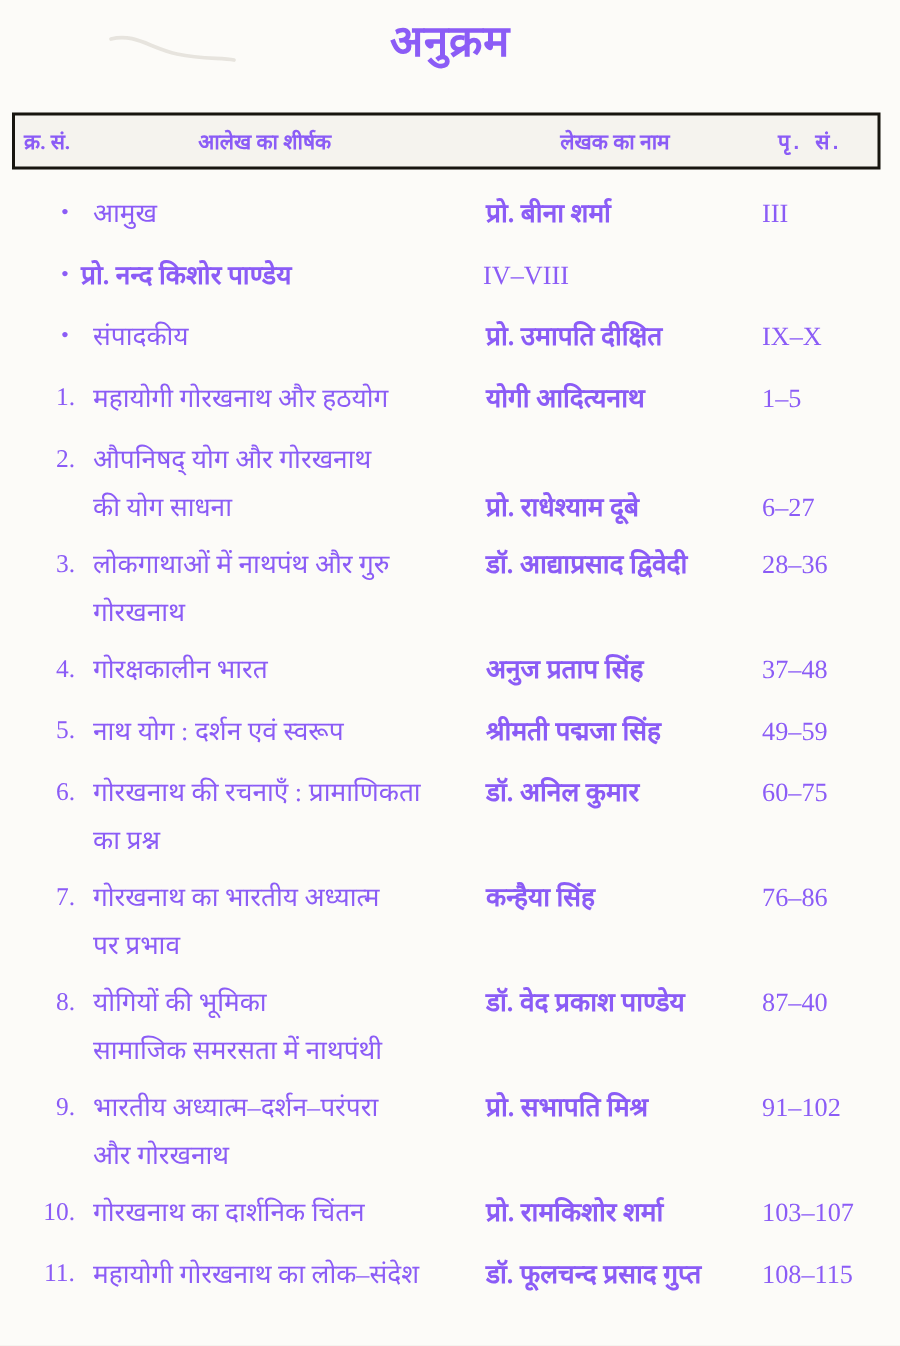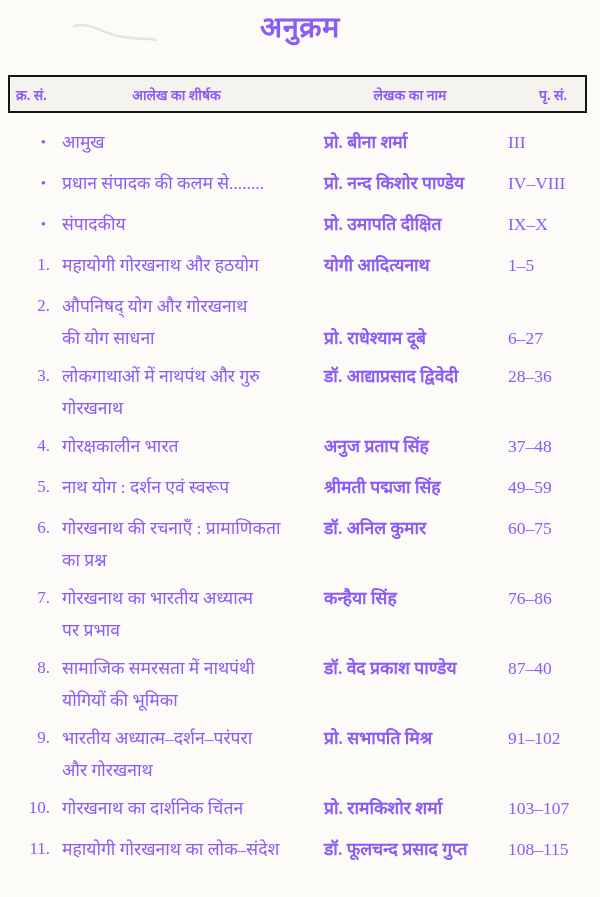--- a/index.html
+++ b/index.html
@@ -36,21 +36,21 @@
     display:grid;
     grid-template-columns:56px 1fr 196px 72px;
     align-items:center;
     box-sizing:border-box;
     font-weight:bold;
     font-size:14px;
   }
   .header-box .h-serial{padding-left:6px;}
   .header-box .h-title{text-align:center;padding-right:30px;}
   .header-box .h-author{text-align:center;padding-right:10px;}
-  .header-box .h-pages{text-align:right;padding-right:18px;}
+  .header-box .h-pages{text-align:center;padding-right:18px;font-family:Liberation Mono, monospace;}
   .rows{
     margin-top:19px;
     padding:0 20px 0 10px;
   }
   .row{
     display:grid;
     grid-template-columns:42px 1fr 186px 72px;
     align-items:start;
     font-size:17.5px;
     line-height:20px;
@@ -104,23 +104,20 @@
       <div class="cell num">•</div>
       <div class="cell title">
           <div class="title-line">आमुख</div>
         </div>
       <div class="cell author">प्रो. बीना शर्मा</div>
       <div class="cell pages">III</div>
     </div>
 
     <div class="row bullet">
       <div class="cell num">•</div>
-      <div class="cell title">
-          <div class="title-line">प्रधान संपादक की कलम से........</div>
-        </div>
       <div class="cell author">प्रो. नन्द किशोर पाण्डेय</div>
       <div class="cell pages">IV–VIII</div>
     </div>
 
     <div class="row bullet">
       <div class="cell num">•</div>
       <div class="cell title">
           <div class="title-line">संपादकीय</div>
         </div>
       <div class="cell author">प्रो. उमापति दीक्षित</div>
@@ -190,22 +187,22 @@
           <div class="title-line">गोरखनाथ का भारतीय अध्यात्म</div>
           <div class="title-line">पर प्रभाव</div>
         </div>
       <div class="cell author">कन्हैया सिंह</div>
       <div class="cell pages">76–86</div>
     </div>
 
     <div class="row two">
       <div class="cell num">8.</div>
       <div class="cell title">
+          <div class="title-line">योगियों की भूमिका</div>
           <div class="title-line">सामाजिक समरसता में नाथपंथी</div>
-          <div class="title-line">योगियों की भूमिका</div>
         </div>
       <div class="cell author">डॉ. वेद प्रकाश पाण्डेय</div>
       <div class="cell pages">87–40</div>
     </div>
 
     <div class="row two">
       <div class="cell num">9.</div>
       <div class="cell title">
           <div class="title-line">भारतीय अध्यात्म–दर्शन–परंपरा</div>
           <div class="title-line">और गोरखनाथ</div>

